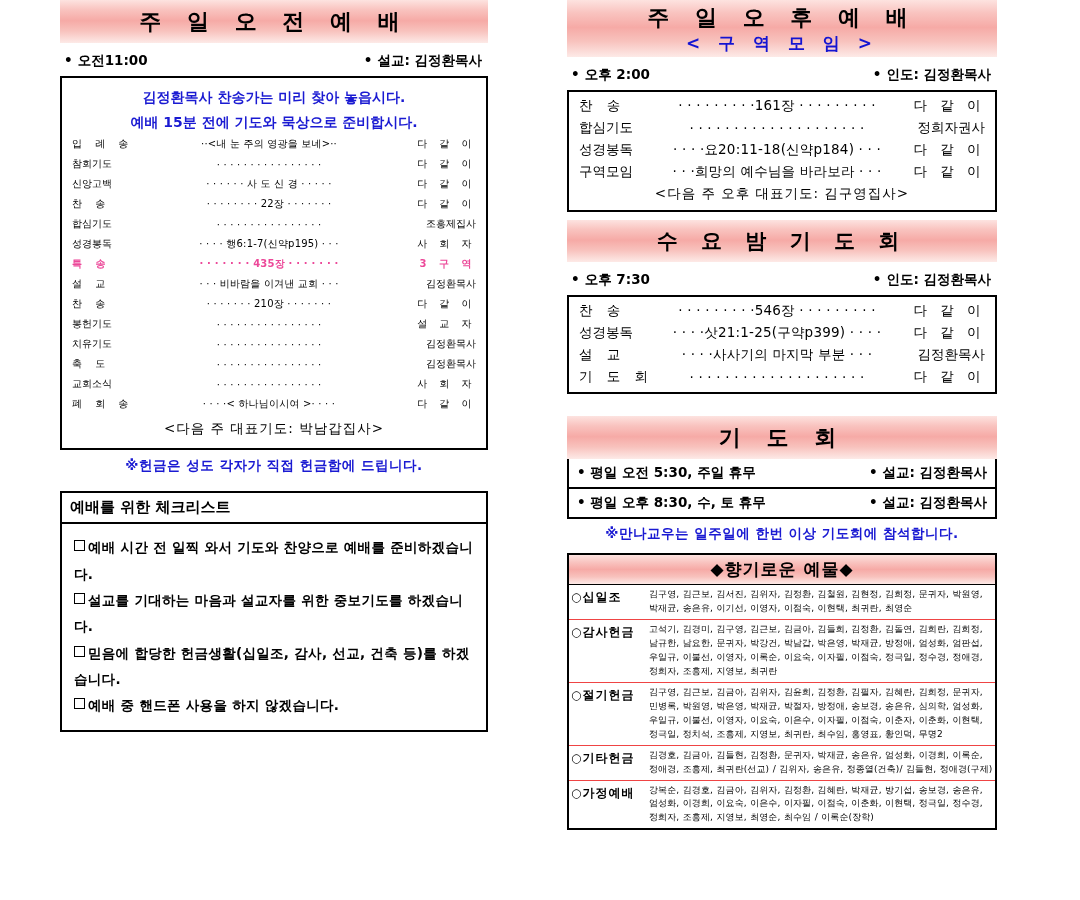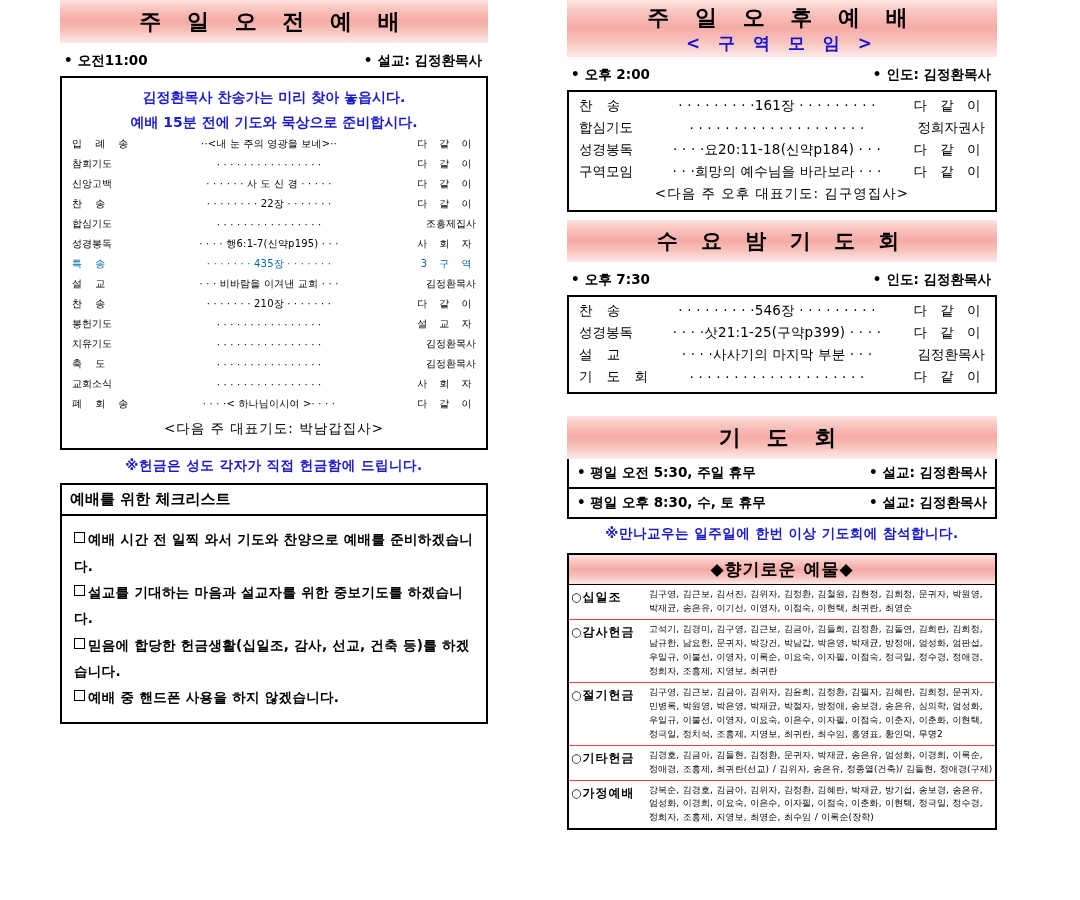--- a/index.html
+++ b/index.html
@@ -85,34 +85,34 @@
   td.ot-item {
     text-align: center;
     letter-spacing: 0.2px;
   }
   td.ot-who {
     width: 92px;
     text-align: right;
     letter-spacing: 4.5px;
   }
   td.ot-who.tight { letter-spacing: 0px; }
-  tr.hl td { color: #0369a1; font-weight: normal; }
+  tr.hl td { color: #ec4899; font-weight: bold; }
 
   .nextweek {
     text-align: center;
     font-size: 13.5px;
     letter-spacing: 1px;
     padding: 6px 0 2px 0;
   }
   .footnote {
     color: #1a1ad2;
     font-weight: bold;
     font-size: 13.5px;
     text-align: center;
-    padding: 7px 0 8px 0;
+    padding: 7px 0 16px 0;
     letter-spacing: 0.5px;
   }
 
   
   .box-tight { border: 2px solid #000; box-sizing: border-box; padding: 3px 10px 4px 10px; }
   table.order.compact { font-size: 13.5px; }
   table.order.compact td { padding: 2px 0; }
 
   
   .checklist { border: 2px solid #000; box-sizing: border-box; }

